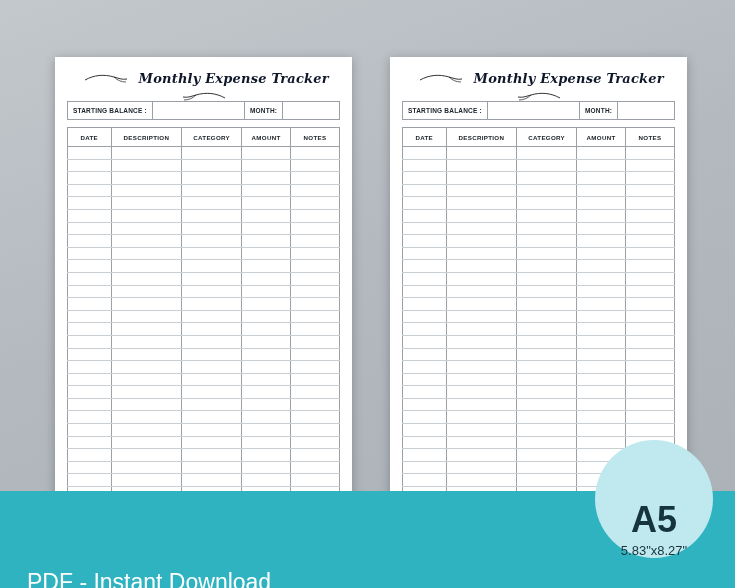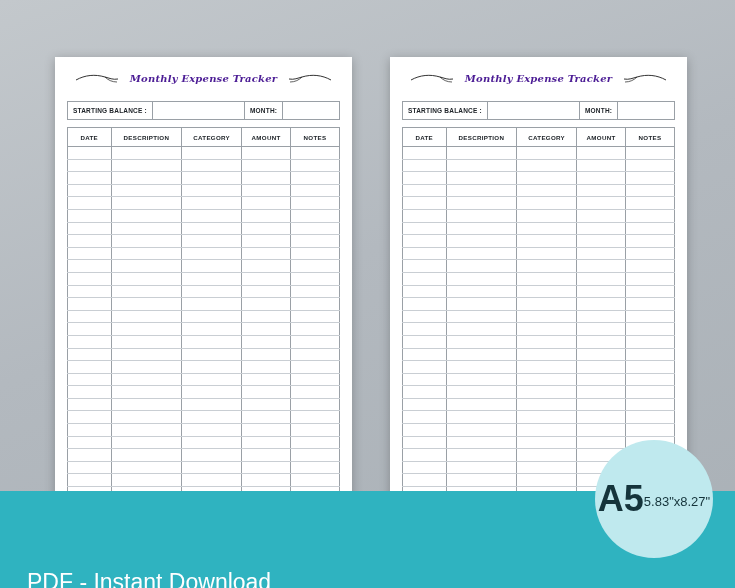--- a/index.html
+++ b/index.html
@@ -42,22 +42,22 @@
   .title-wrap {
     text-align: center;
     position: relative;
     height: 26px;
     margin-top: 2px;
   }
   .title {
     font-family: "DejaVu Serif", serif;
     font-style: italic;
     font-weight: bold;
-    font-size: 10px;
-    color: #4c1d95;
+    font-size: 13px;
+    color: #0f172a;
     letter-spacing: 0.2px;
     display: inline-block;
     vertical-align: middle;
   }
   .swash {
     display: inline-block;
     vertical-align: middle;
     margin: 0 6px;
   }
   .swash svg { display: block; }
@@ -168,23 +168,23 @@
   }
   .badge {
     position: absolute;
     right: 22px;
     bottom: 30px;
     width: 118px;
     height: 118px;
     border-radius: 50%;
     background: #bfe9ee;
     display: flex;
-    flex-direction: row;
+    flex-direction: column;
     align-items: center;
-    justify-content: center;
+    justify-content: flex-end;
   }
   .badge-main {
     font-size: 36px;
     font-weight: bold;
     color: #15343b;
     line-height: 1;
   }
   .badge-sub {
     font-size: 13px;
     color: #15343b;

